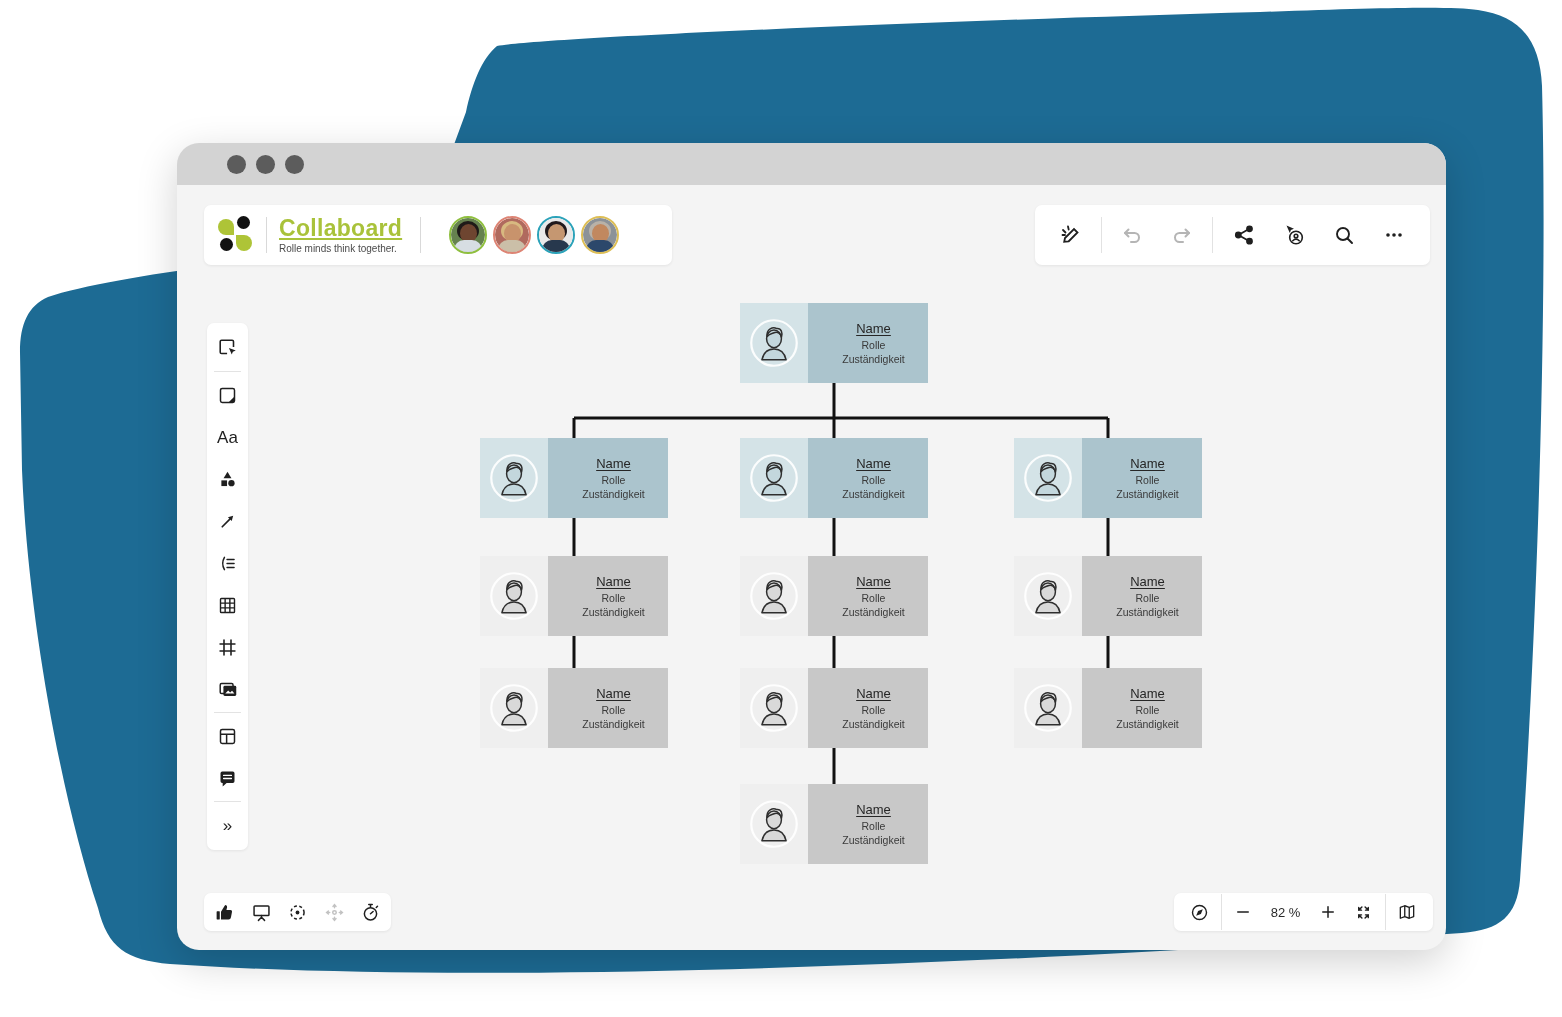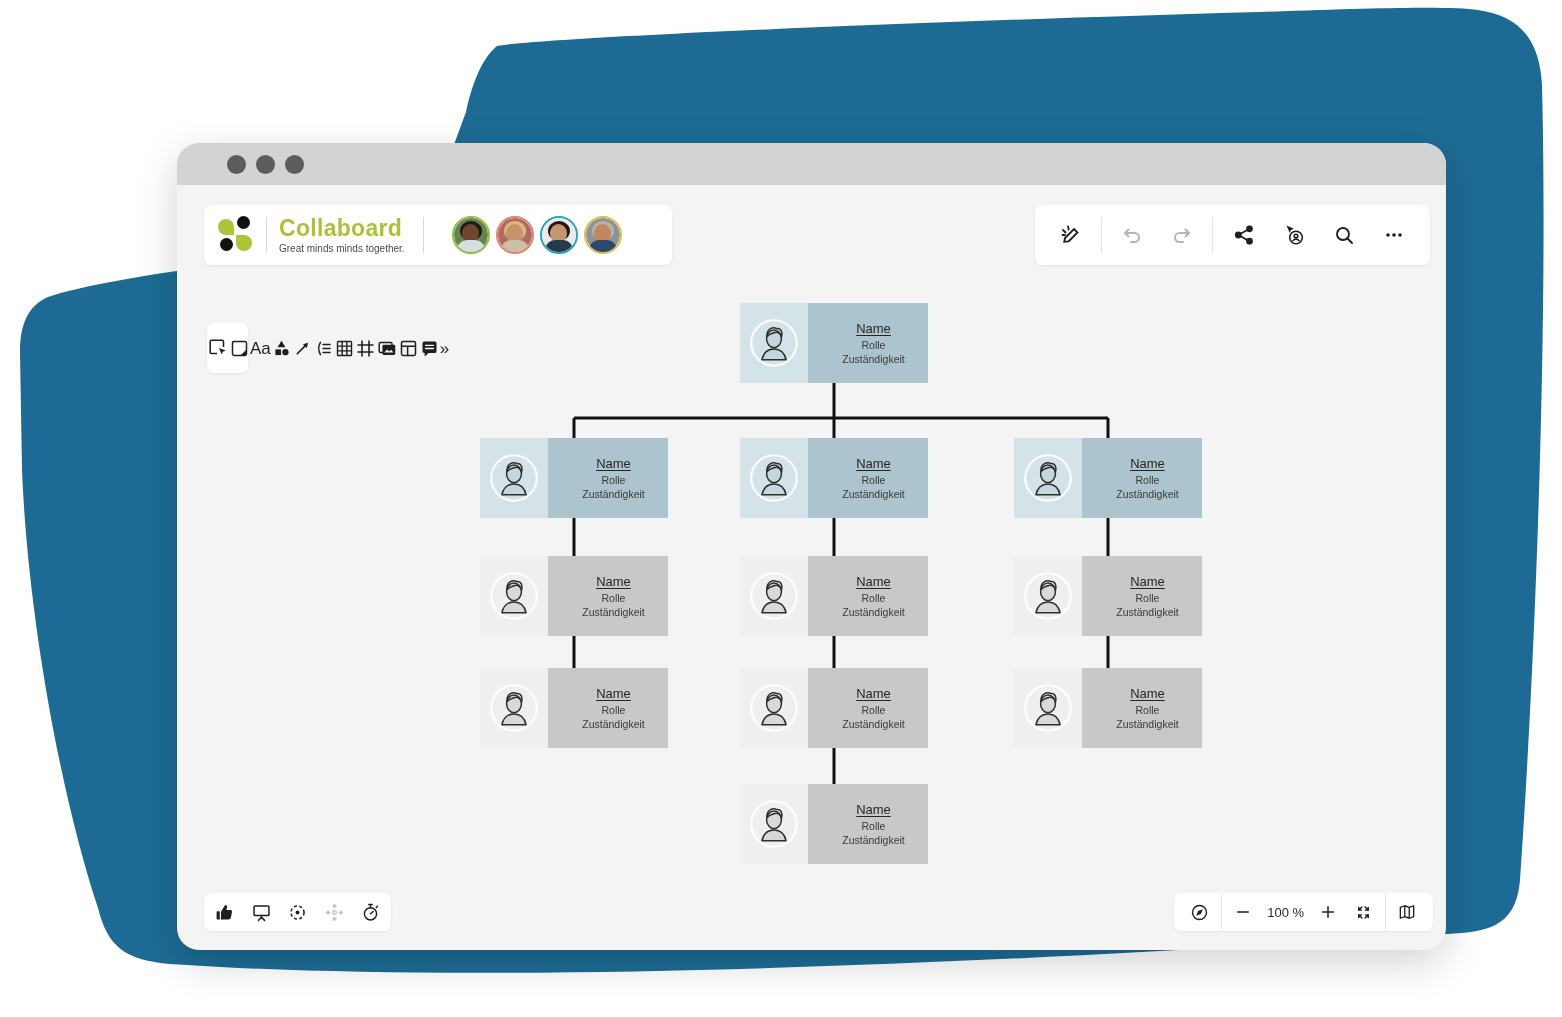--- a/index.html
+++ b/index.html
@@ -27,33 +27,33 @@
   
   .header-card{left:27px;top:62px;width:468px;height:60px;display:flex;align-items:center;padding:0 14px;box-sizing:border-box;}
   .logo-mark{position:relative;width:36px;height:38px;flex:0 0 auto;}
   .logo-mark span{position:absolute;}
   .lm-g1{left:0;top:3px;width:16px;height:16px;background:#aec437;border-radius:50% 50% 0 50%;}
   .lm-b1{left:19px;top:0;width:13px;height:13px;background:#111;border-radius:50%;}
   .lm-b2{left:2px;top:22px;width:13px;height:13px;background:#111;border-radius:50%;}
   .lm-g2{left:18px;top:19px;width:16px;height:16px;background:#aec437;border-radius:0 50% 50% 50%;}
   .vsep{width:1px;height:36px;background:#d9d9d9;margin:0 12px;flex:0 0 auto;}
   .logo-text{display:flex;flex-direction:column;justify-content:center;}
-  .logo-title{font-size:23px;font-weight:bold;color:#a9c23a;line-height:1;letter-spacing:.3px;}
+  .logo-title{font-size:23px;font-weight:bold;color:#a9c23a;line-height:1;letter-spacing:.3px;text-decoration:underline;}
   .logo-tagline{font-size:10px;color:#4b4b4b;margin-top:3px;}
   .avatars{display:flex;align-items:center;gap:6px;margin-left:16px;}
   .avatar{width:38px;height:38px;border-radius:50%;border:2.5px solid #999;box-sizing:border-box;overflow:hidden;position:relative;}
   .avatar .ab{position:absolute;inset:0;border-radius:50%;}
   .avatar .hair{position:absolute;left:50%;top:3px;width:22px;height:20px;margin-left:-11px;border-radius:50%;}
   .avatar .head{position:absolute;left:50%;top:6px;width:17px;height:19px;margin-left:-8.5px;border-radius:50%;}
   .avatar .sh{position:absolute;left:50%;bottom:-3px;width:28px;height:15px;margin-left:-14px;border-radius:10px 10px 0 0;}
   
   .tr-toolbar{left:858px;top:62px;width:395px;height:60px;display:flex;align-items:center;justify-content:space-evenly;padding:0 6px;box-sizing:border-box;}
   .tbtn{width:40px;height:40px;display:flex;align-items:center;justify-content:center;border-radius:6px;cursor:pointer;background:transparent;border:none;padding:0;}
   .tdiv{width:1px;height:36px;background:#e2e2e2;}
-  .sidebar{left:30px;top:180px;width:41px;display:flex;flex-direction:row;align-items:center;padding:4px 0;box-sizing:border-box;}
+  .sidebar{left:30px;top:180px;width:41px;display:flex;flex-direction:column;align-items:center;padding:4px 0;box-sizing:border-box;}
   .sbtn{width:41px;height:42px;display:flex;align-items:center;justify-content:center;cursor:pointer;background:transparent;border:none;padding:0;}
   .sdiv{width:27px;height:1px;background:#e3e3e3;margin:2px 0;}
   .glyph{font-size:17px;color:#1f1f1f;line-height:1;}
   .bl-toolbar{left:27px;top:750px;width:187px;height:38px;display:flex;align-items:center;justify-content:space-evenly;}
   .br-toolbar{left:997px;top:750px;width:259px;height:38px;display:flex;align-items:center;justify-content:space-evenly;padding:0 4px;box-sizing:border-box;}
   .zoom-label{font-size:13px;color:#2a2a2a;min-width:44px;text-align:center;}
   
   .canvas{position:absolute;inset:0;z-index:2;text-align:center;}
   #connectors{position:absolute;inset:0;pointer-events:none;}
   .org-card{position:absolute;display:flex;cursor:pointer;}
@@ -284,21 +284,21 @@
   <div class="panel header-card">
     <div class="logo-mark">
       <span class="lm-g1"></span>
         <span class="lm-b1"></span>
         <span class="lm-b2"></span>
         <span class="lm-g2"></span>
     </div>
     <div class="vsep"></div>
     <div class="logo-text">
       <span class="logo-title">Collaboard</span>
-      <span class="logo-tagline">Great minds minds together.</span>
+      <span class="logo-tagline">Rolle minds think together.</span>
     </div>
     <div class="vsep" style="margin-left:18px;"></div>
     <div class="avatars" id="avatars">
         <div class="avatar" style="border-color: rgb(143, 191, 63);">
           <span class="ab" style="background:#66824f"></span>
           <span class="hair" style="background:#1e1a18"></span>
           <span class="head" style="background:#6e4530"></span>
           <span class="sh" style="background:#d7dee3"></span>
         </div>
         <div class="avatar" style="border-color: rgb(221, 132, 116);">
@@ -491,21 +491,21 @@
         <circle cx="12" cy="12" r="8"></circle>
           <path d="M15.8 8.2 L13.6 13.6 L8.2 15.8 L10.4 10.4 Z" fill="#1f1f1f" stroke="none"></path>
       </svg>
     </button>
     <div class="tdiv"></div>
     <button class="tbtn" style="width:30px;height:30px;">
       <svg class="icon" width="18" height="18" viewBox="0 0 24 24" stroke="#1f1f1f" stroke-width="2" stroke-linecap="round">
           <path d="M5 12 H19"></path>
         </svg>
     </button>
-    <span class="zoom-label">100 %</span>
+    <span class="zoom-label">82 %</span>
     <button class="tbtn" style="width:30px;height:30px;">
       <svg class="icon" width="18" height="18" viewBox="0 0 24 24" stroke="#1f1f1f" stroke-width="2" stroke-linecap="round">
           <path d="M5 12 H19 M12 5 V19"></path>
         </svg>
     </button>
     <button class="tbtn" style="width:30px;height:30px;">
       <svg class="icon" width="19" height="19" viewBox="0 0 24 24" fill="none" stroke="#1f1f1f" stroke-width="1.8" stroke-linecap="round" stroke-linejoin="round">
         <path d="M10 5 L6 9 M6 5.5 V9 H9.5"></path>
         <path d="M14 5 L18 9 M18 5.5 V9 H14.5"></path>
         <path d="M10 19 L6 15 M6 18.5 V15 H9.5"></path>

